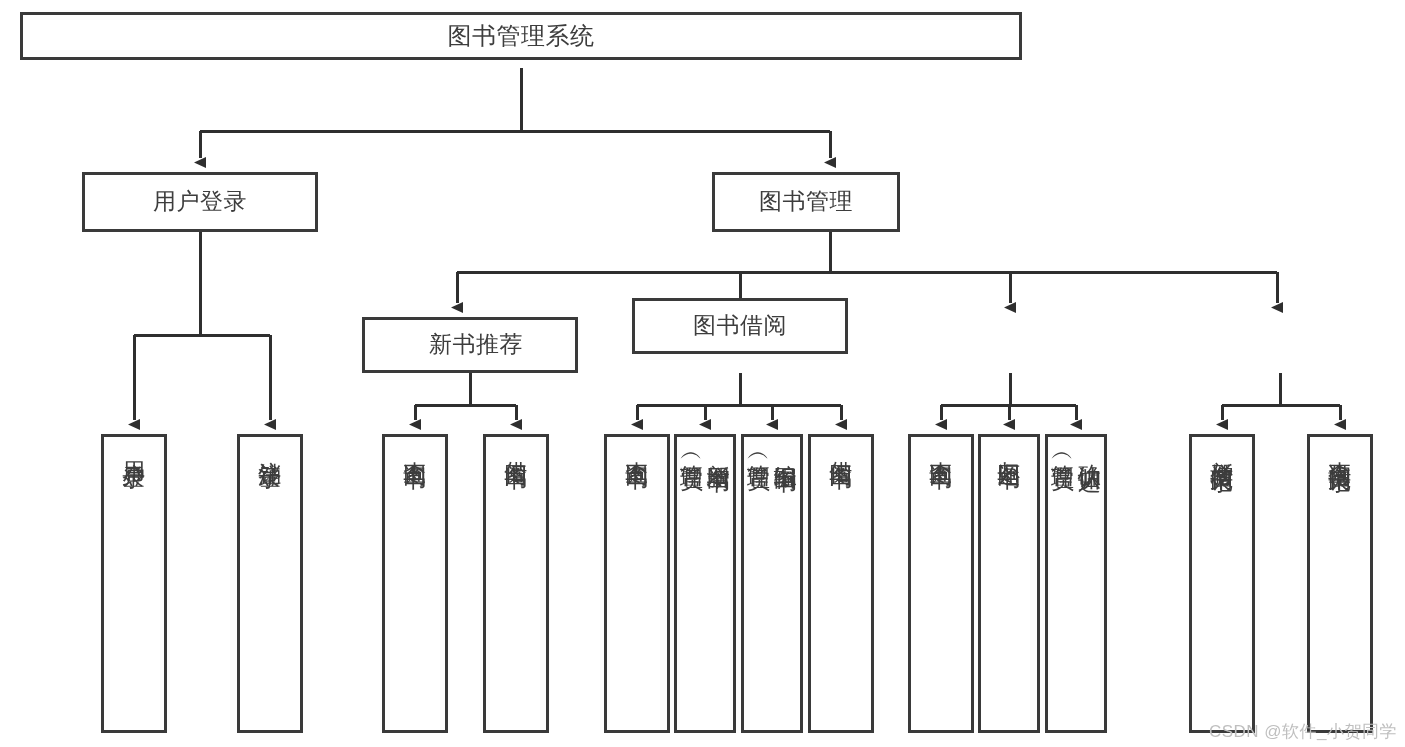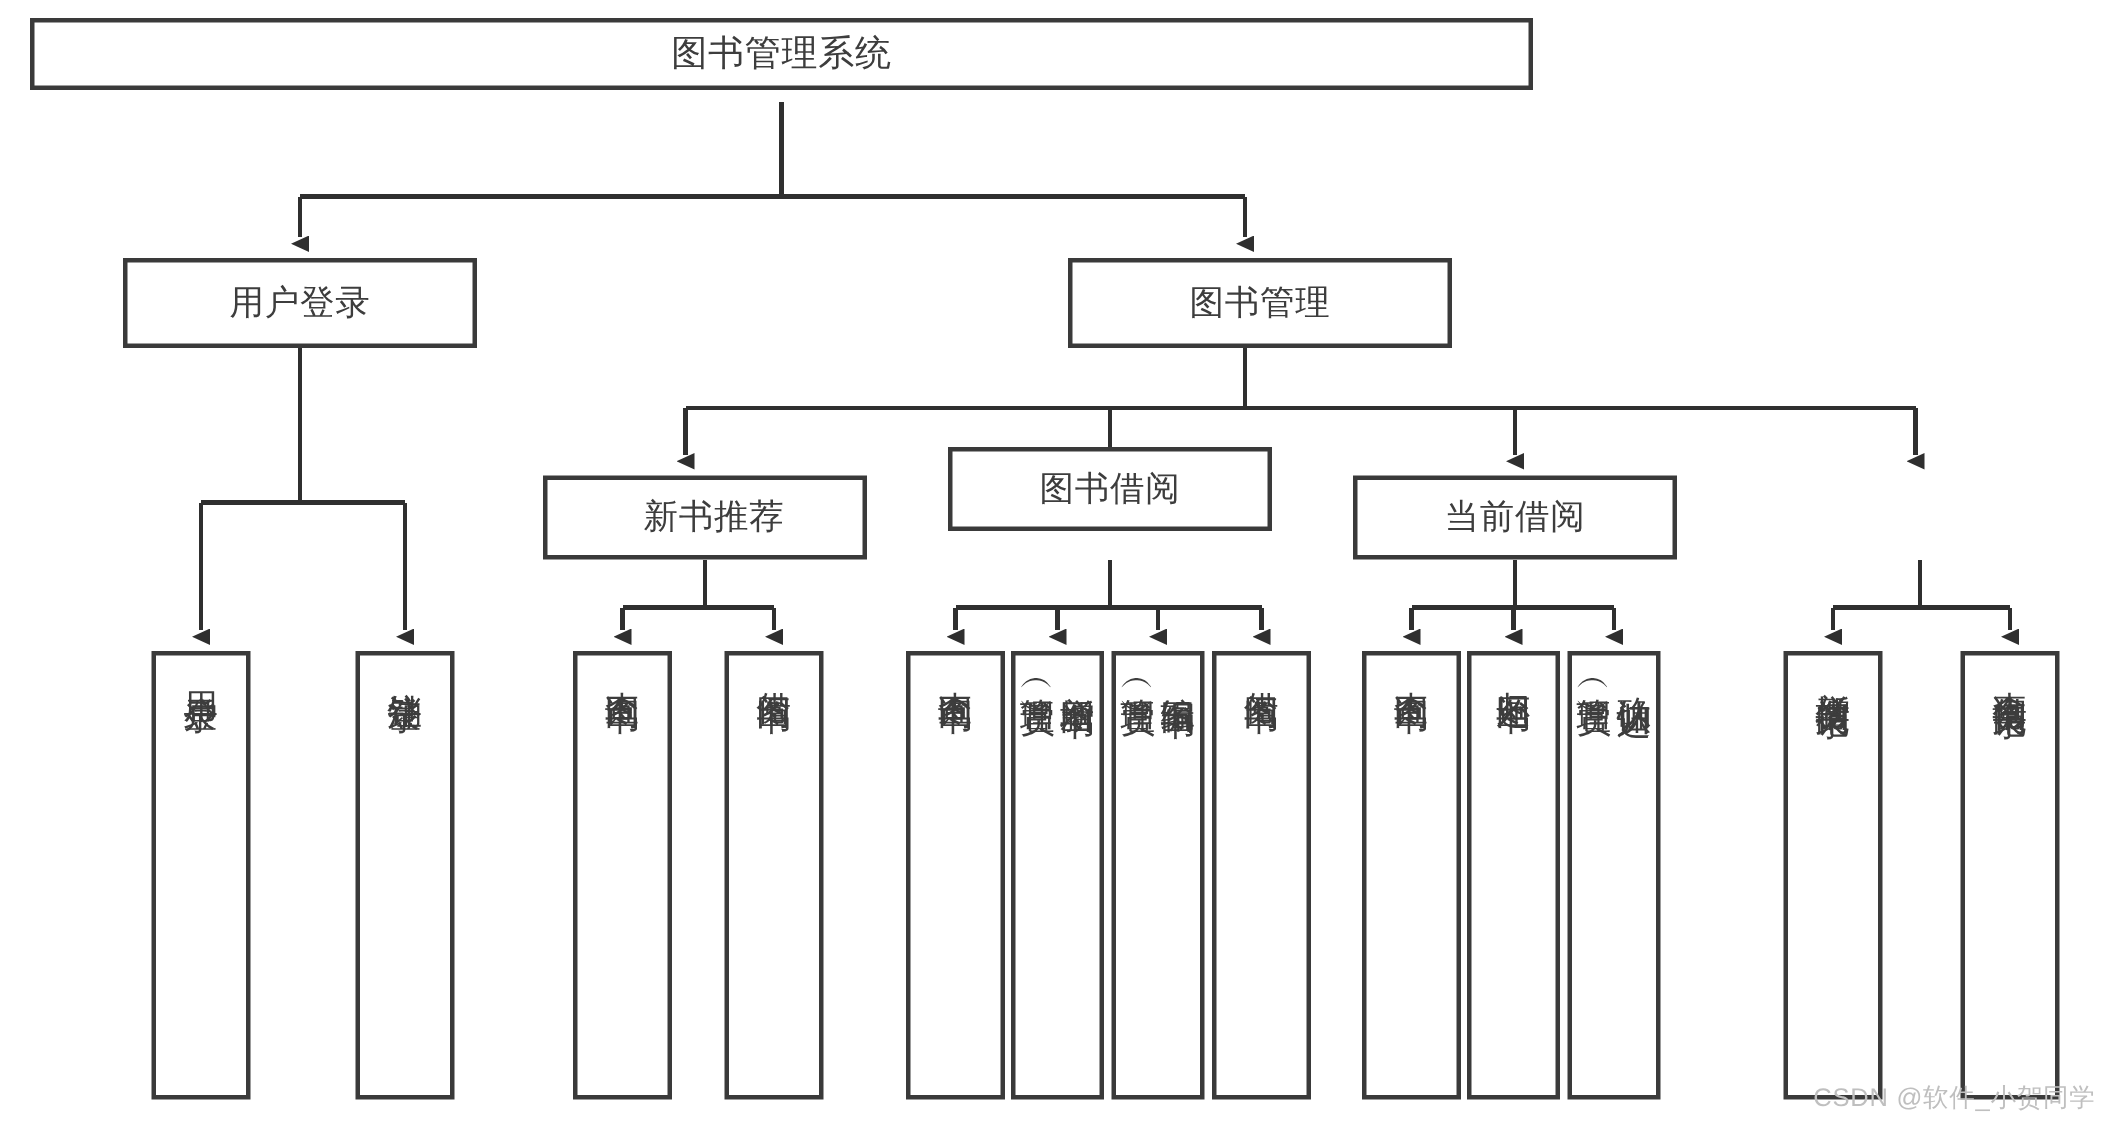--- a/index.html
+++ b/index.html
@@ -125,32 +125,29 @@
     </g>
   </svg>
 
   <div class="node root" style="left:20px; top:12px; width:1002px; height:48px;">
     <span class="lbl">图书管理系统</span>
   </div>
 
   <div class="node" style="left:82px; top:172px; width:236px; height:60px;">
     <span class="lbl">用户登录</span>
   </div>
-  <div class="node" style="left:712px; top:172px; width:256px; height:60px;">
+  <div class="node" style="left:712px; top:172px; width:188px; height:60px;">
     <span class="lbl">图书管理</span>
   </div>
 
   <div class="node" style="left:362px; top:317px; width:216px; height:56px;padding-left:12px;">
     <span class="lbl">新书推荐</span>
   </div>
   <div class="node" style="left:632px; top:298px; width:216px; height:56px;">
     <span class="lbl">图书借阅</span>
-  </div>
-  <div class="node" style="left:902px; top:317px; width:216px; height:56px;">
-    <span class="lbl">当前借阅</span>
   </div>
 
   <div class="node leaf" style="left:101px; top:434px; width:66px; height:299px;">
     <span class="lbl">用户登录</span>
   </div>
   <div class="node leaf" style="left:237px; top:434px; width:66px; height:299px;">
     <span class="lbl">注销登录</span>
   </div>
 
   <div class="node leaf" style="left:382px; top:434px; width:66px; height:299px;">

